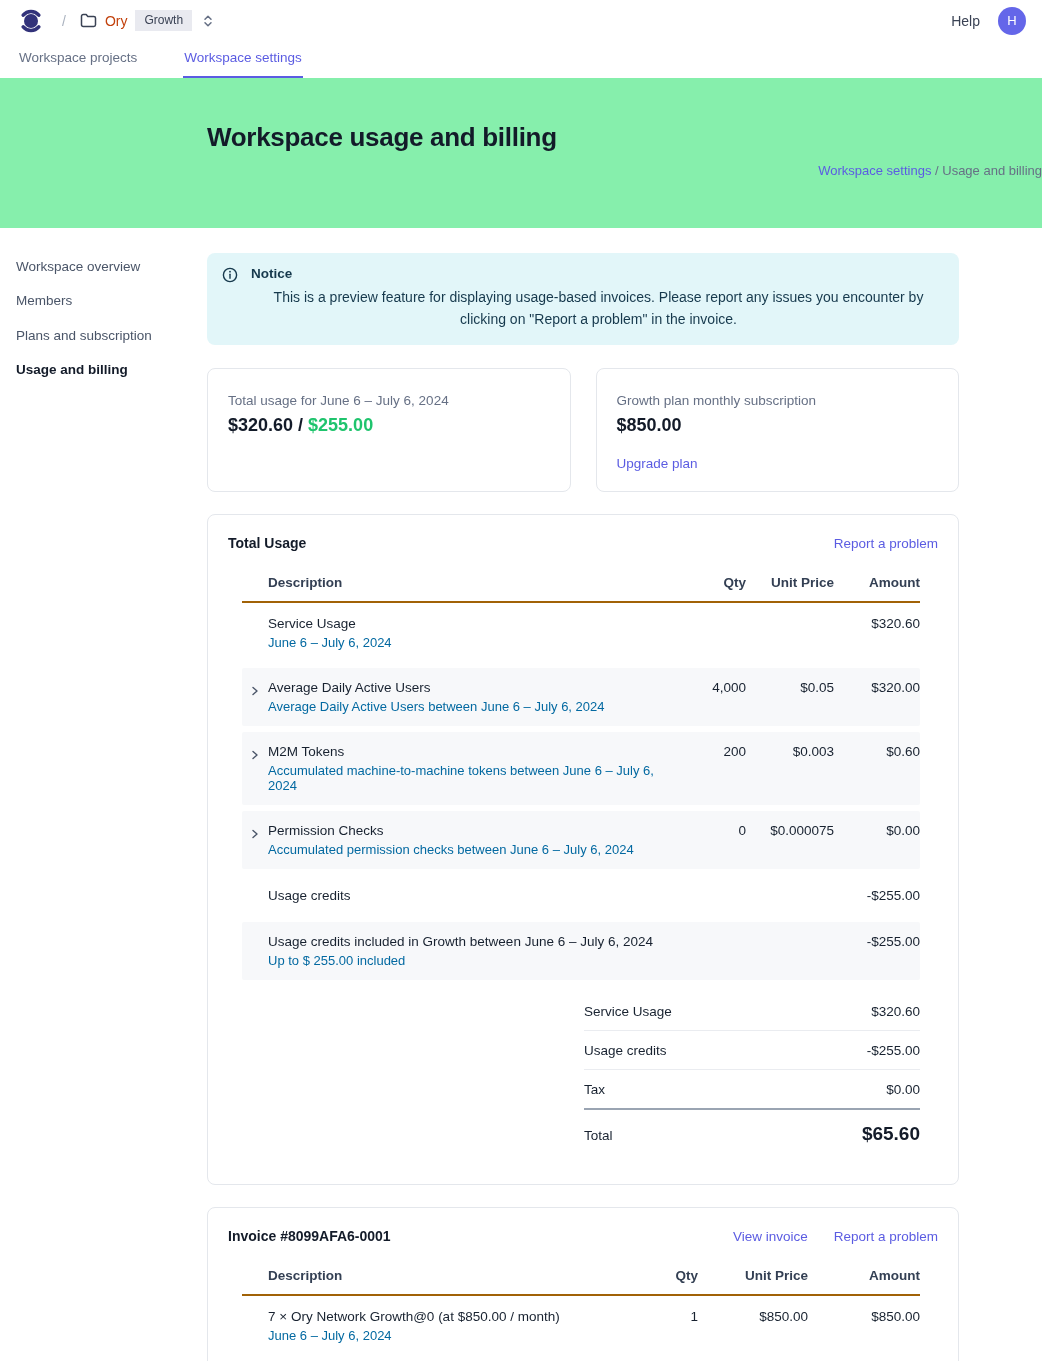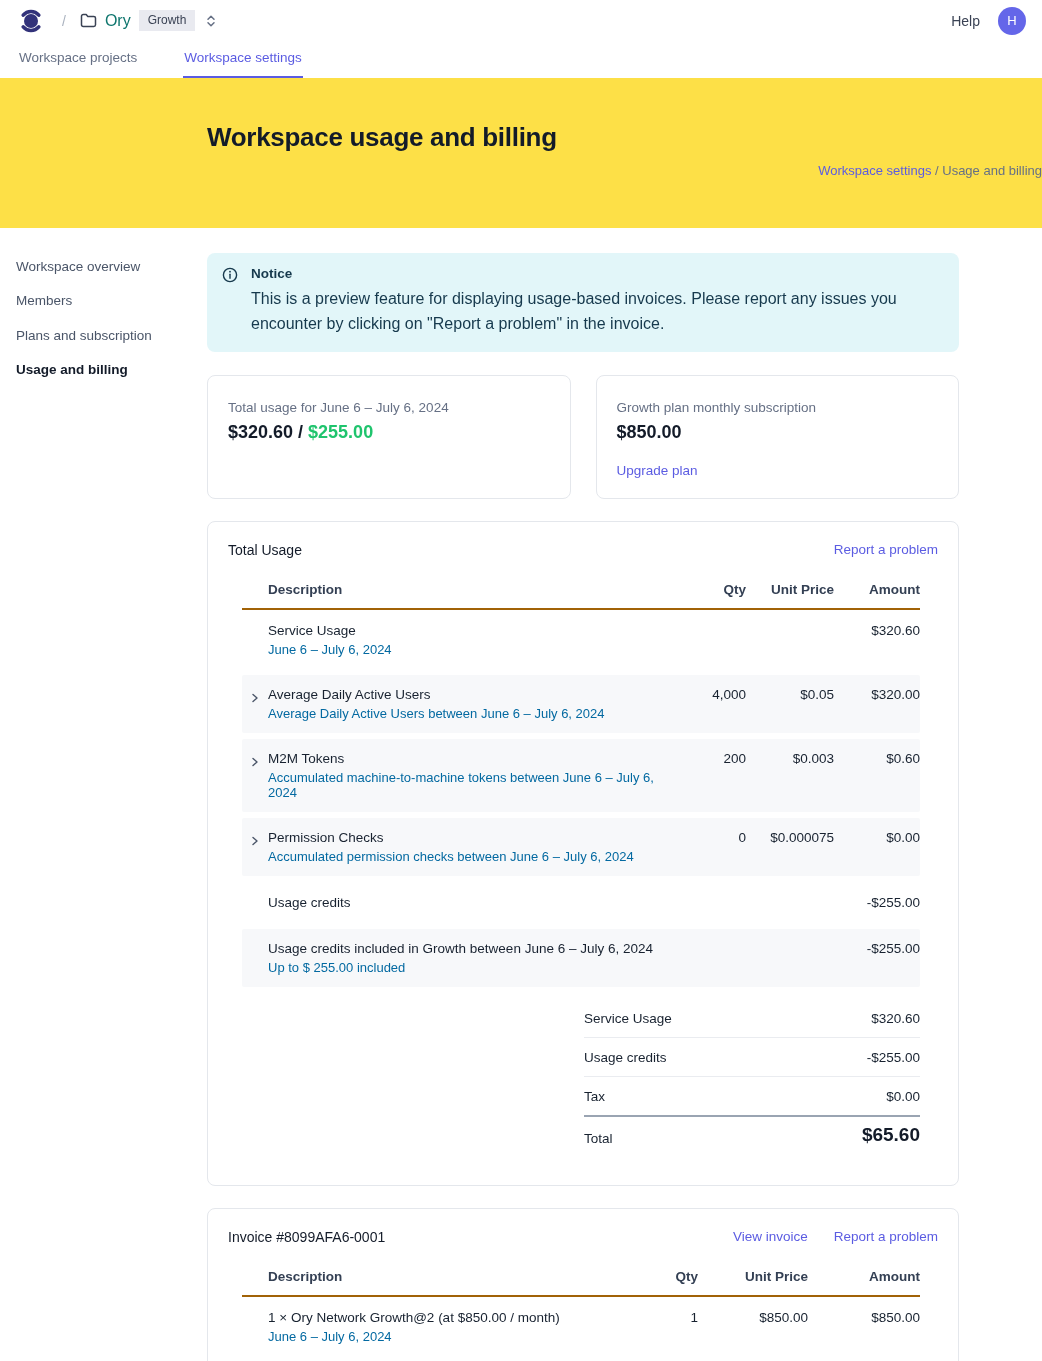--- a/index.html
+++ b/index.html
@@ -16,21 +16,21 @@
 
   
   .topbar {
     height:41px; display:flex; align-items:center;
     padding:0 16px; background:#fff;
   }
   .logo-wrap { width:30px; height:30px; display:flex; align-items:center; justify-content:center; cursor:pointer; }
   .crumb-slash { color:#aab2bf; margin:0 14px 0 16px; font-size:14px; }
   .ws-switcher { display:flex; align-items:center; gap:8px; cursor:pointer; }
   .folder-ic { display:flex; align-items:center; }
-  .ws-name { font-size:16px; font-weight:500; color:#0f766e; }
+  .ws-name { font-size:14px; font-weight:500; color:#c2410c; }
   .plan-badge {
     background:#e9eaf0; color:#3a4254; font-size:12px; font-weight:500;
     padding:2px 9px; border-radius:0; line-height:17px;
   }
   .chev-sel { display:flex; align-items:center; margin-left:2px; }
   .topbar-right { margin-left:auto; display:flex; align-items:center; gap:18px; }
   .help-link { font-size:14px; color:#3a4254; }
   .avatar {
     width:28px; height:28px; border-radius:50%; background:#6466e9;
     color:#fff; font-size:13px; font-weight:500;
@@ -39,21 +39,21 @@
 
   
   .tabs { display:flex; padding:0 0 0 18px; background:#fff;gap:28px; }
   .tab {
     font-size:13.5px; color:#667085; padding:9px 1px 11px;
     margin-right:17px; cursor:pointer; border-bottom:2px solid transparent;
   }
   .tab.active { color:#5b5ce2; border-bottom-color:#5b5ce2; }
 
   
-  .hero { background:#fde047; height:150px; padding:44px 0 0 207px; }
+  .hero { background:#86efac; height:150px; padding:44px 0 0 207px; }
   .hero h1 { font-size:26px; font-weight:700; color:#131b29; letter-spacing:-.3px; }
   .hero .crumbs { margin-top:10px; font-size:13px;text-align:right; }
   .hero .crumbs .sep { color:#667085; }
 
   
   .main { display:flex; padding:25px 83px 17px 16px; }
   .sidebar { width:191px; flex:none; padding-top:0; }
   .side-item {
     font-size:13.5px; color:#4a5568; line-height:17px;
     padding:4.5px 0; margin-bottom:8.5px; cursor:pointer;
@@ -61,39 +61,39 @@
   .side-item.active { color:#131b29; font-weight:700; }
   .content { flex:1; min-width:0; }
 
   
   .notice {
     background:#e2f6f9; border-radius:8px; padding:13px 13px 15px 15px;
     display:flex; gap:13px; color:#16394d;
   }
   .notice .ic { flex:none; padding-top:1px; }
   .notice .ttl { font-weight:700; font-size:13.5px; margin-bottom:6px; }
-  .notice .body { font-size:16px; line-height:1.55; max-width:700px; }
+  .notice .body { font-size:14px; line-height:1.55; max-width:700px;text-align:center; }
 
   
   .cards { display:flex; gap:25px; margin-top:23px; }
   .card {
     border:1px solid #e4e7ec; border-radius:8px; background:#fff;
     flex:1; padding:24px 20px 20px; min-height:110px;
   }
   .card .lbl { font-size:13.5px; color:#667085; margin-bottom:7px; }
   .card .val { font-size:18px; font-weight:700; color:#131b29; }
   .card .upgrade { display:inline-block; margin-top:20px; font-size:13.5px; }
 
   
   .panel {
     border:1px solid #e4e7ec; border-radius:8px; background:#fff;
     margin-top:22px; padding:20px 20px 28px;
   }
   .panel-head { display:flex; align-items:center; margin-bottom:14px; }
-  .panel-title { font-size:14px; font-weight:400; color:#131b29; }
+  .panel-title { font-size:14px; font-weight:700; color:#131b29; }
   .panel-links { margin-left:auto; display:flex; gap:26px; font-size:13.5px; }
 
   .tbl { margin:0 18px 0 14px; }
   .trow { display:grid; align-items:start; }
   .usage-cols { grid-template-columns:26px 1fr 78px 88px 86px; }
   .inv-cols  { grid-template-columns:26px 1fr 60px 110px 112px; }
   .trow .num { text-align:right; font-size:13.5px; color:#182230; }
   .thead { border-bottom:2px solid #a16207; padding:10px 0 11px; }
   .thead .h { font-size:13.5px; font-weight:600; color:#344054; }
   .trow .desc-ttl { font-size:13.5px; color:#182230; }
@@ -106,21 +106,21 @@
   .chev-cell { display:flex; justify-content:center; padding-top:5px; cursor:pointer; }
   .credits-row { padding:14px 0 13px; margin-top:5px; }
 
   
   .summary { width:336px; margin:12px 18px 0 auto; }
   .srow {
     display:flex; justify-content:space-between; align-items:baseline;
     padding:12px 0 11px; border-bottom:1px solid #eaecf0; font-size:13.5px;
   }
   .srow.last { border-bottom:2px solid #9aa4b2; }
-  .srow.total { border-bottom:none; padding-top:7px;align-items:flex-end; }
+  .srow.total { border-bottom:none; padding-top:13px; }
   .srow .v { font-weight:400; }
   .srow.total .v { font-size:19px; font-weight:700; color:#131b29; }
 </style>
 </head>
 <body>
 
 <header class="topbar">
   <span class="logo-wrap">
     <svg width="26" height="26" viewBox="0 0 26 26">
       <circle cx="13" cy="13" r="7" fill="#32327a"></circle>
@@ -327,21 +327,21 @@
           <span></span>
           <span class="h">Description</span>
           <span class="h num">Qty</span>
           <span class="h num">Unit Price</span>
           <span class="h num">Amount</span>
         </div>
 
         <div class="trow inv-cols plain">
           <span></span>
           <span>
-            <div class="desc-ttl">1 × Ory Network Growth@2 (at $850.00 / month)</div>
+            <div class="desc-ttl">7 × Ory Network Growth@0 (at $850.00 / month)</div>
             <div class="desc-sub">June 6 – July 6, 2024</div>
           </span>
           <span class="num">1</span>
           <span class="num">$850.00</span>
           <span class="num">$850.00</span>
         </div>
       </div>
 
     </section>
 

